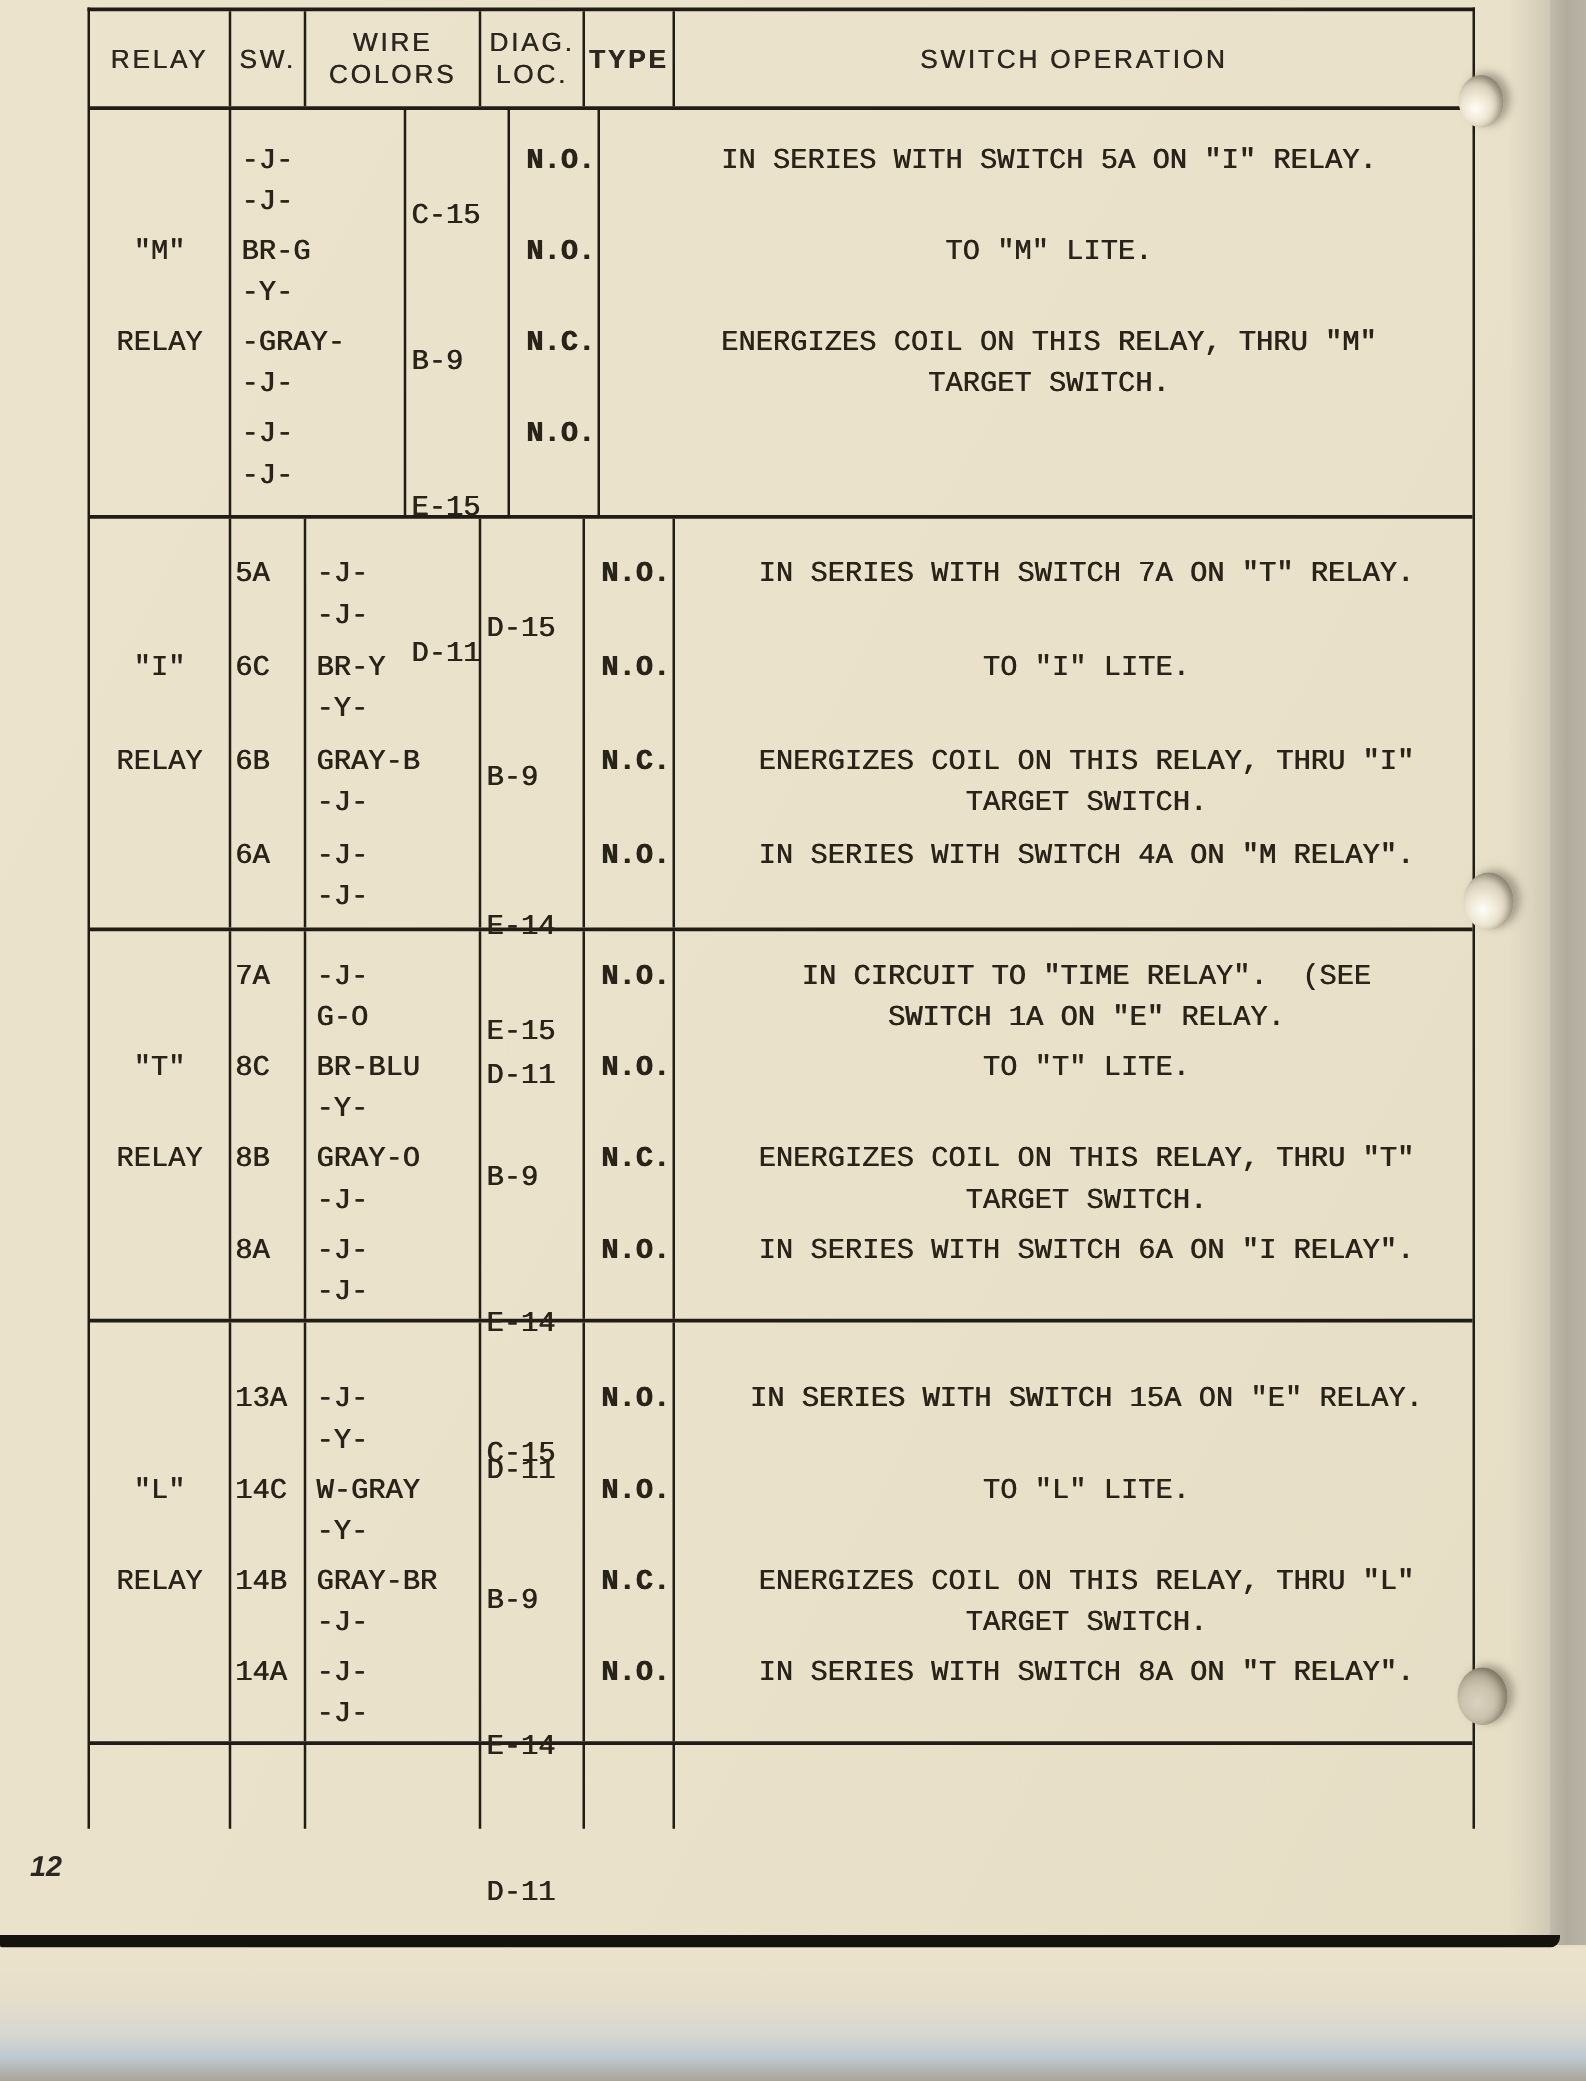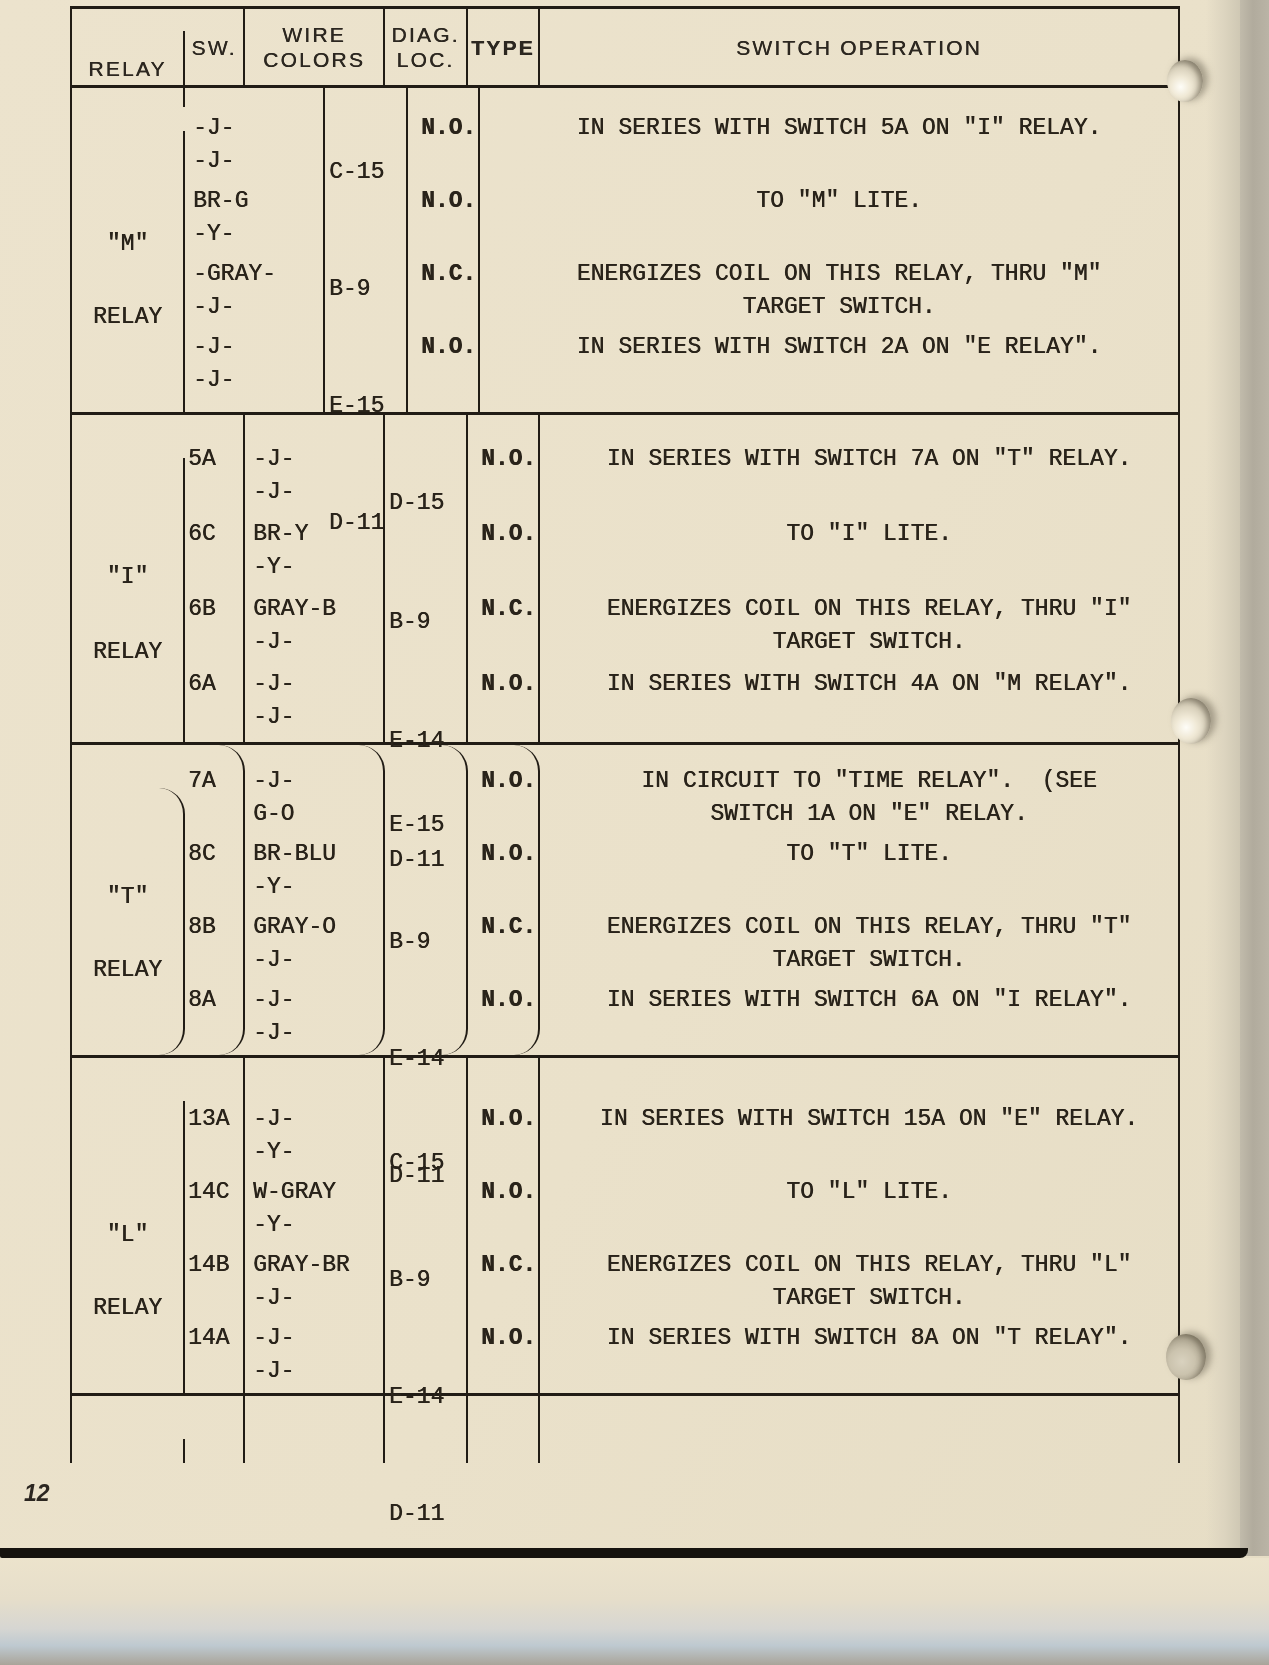--- a/index.html
+++ b/index.html
@@ -17,35 +17,35 @@
     position:absolute; left:70px; top:6px; width:1110px;
     border-left:2px solid #211c15; border-right:2px solid #211c15; border-top:3px solid #211c15;
   }
   .thead { display:flex; height:76px; align-items:center;
     font-family:"Liberation Sans","DejaVu Sans",sans-serif; font-size:21px;
     letter-spacing:2.2px; color:#2c2720; text-shadow:0.4px 0 0 currentColor; }
   .thead .cell { display:flex; flex-direction:column; justify-content:center;
     align-items:center; height:100%; line-height:25px; text-align:center; }
 
   .cell { border-right:2px solid #211c15; }
-  .c-relay { width:113px;margin-top:43px; }
+  .c-relay { width:113px; }
   .c-sw    { width:60px;  }
   .c-wire  { width:140px; }
   .c-diag  { width:83px;  }
   .c-type  { width:72px;font-weight:bold;  }
   .c-op    { flex:1; border-right:none; }
 
   .tgroup { display:flex; border-top:3px solid #211c15; }
   .tgroup .cell { padding-top:24px; }
   #groups-mount .tgroup:nth-of-type(1) { height:327px; }
   #groups-mount .tgroup:nth-of-type(2) { height:330px; }
   #groups-mount .tgroup:nth-of-type(2) .cell { padding-top:28px; }
   #groups-mount .tgroup:nth-of-type(2) .row-slot { height:75px; }
   #groups-mount .tgroup:nth-of-type(3) { height:313px; }
-  #groups-mount .tgroup:nth-of-type(3) .cell { padding-top:20px;border-radius:26px; }
+  #groups-mount .tgroup:nth-of-type(3) .cell { padding-top:20px; }
   #groups-mount .tgroup:nth-of-type(4) { height:338px; }
   #groups-mount .tgroup:nth-of-type(4) .cell { padding-top:45px; }
   .tgroup-empty { height:70px; }
 
   .row-slot { height:73px; }
   .txt { font-size:23px; line-height:33px; white-space:pre;
          text-shadow:0.5px 0 0 currentColor; color:#29231a; }
   .c-relay .txt { text-align:center; }
   .c-sw   .row-slot { padding-left:3px; }
   .c-wire .row-slot { padding-left:8px; }
@@ -170,24 +170,20 @@
         <div class="txt"></div>
       </div>
       <div class="row-slot">
         <div class="txt">TO "M" LITE.</div>
         <div class="txt"></div>
       </div>
       <div class="row-slot">
         <div class="txt">ENERGIZES COIL ON THIS RELAY, THRU "M"</div>
         <div class="txt">TARGET SWITCH.</div>
       </div>
-      <div class="row-slot">
-        <div class="txt">IN SERIES WITH SWITCH 2A ON "E RELAY".</div>
-        <div class="txt"></div>
-      </div>
     </div>
   </div>
 
   <div class="tgroup">
     <div class="cell c-relay">
       <div class="row-slot"></div>
       <div class="row-slot">
               <div class="txt">"I"</div>
             </div>
       <div class="row-slot">

